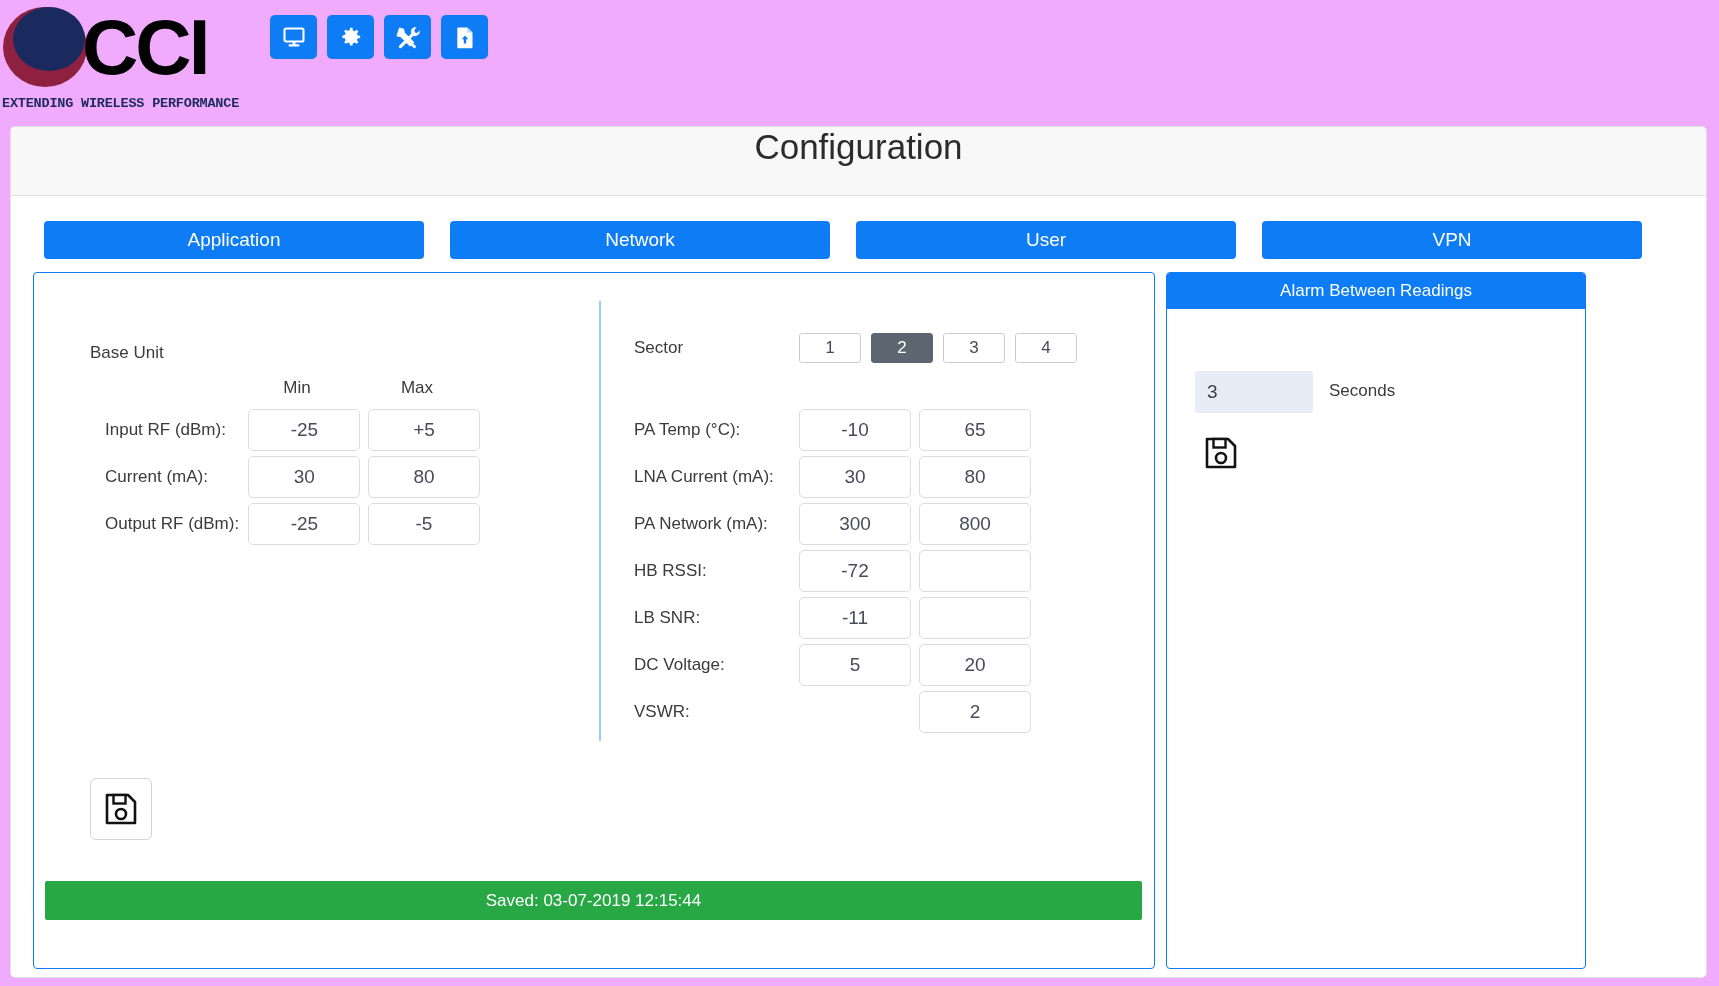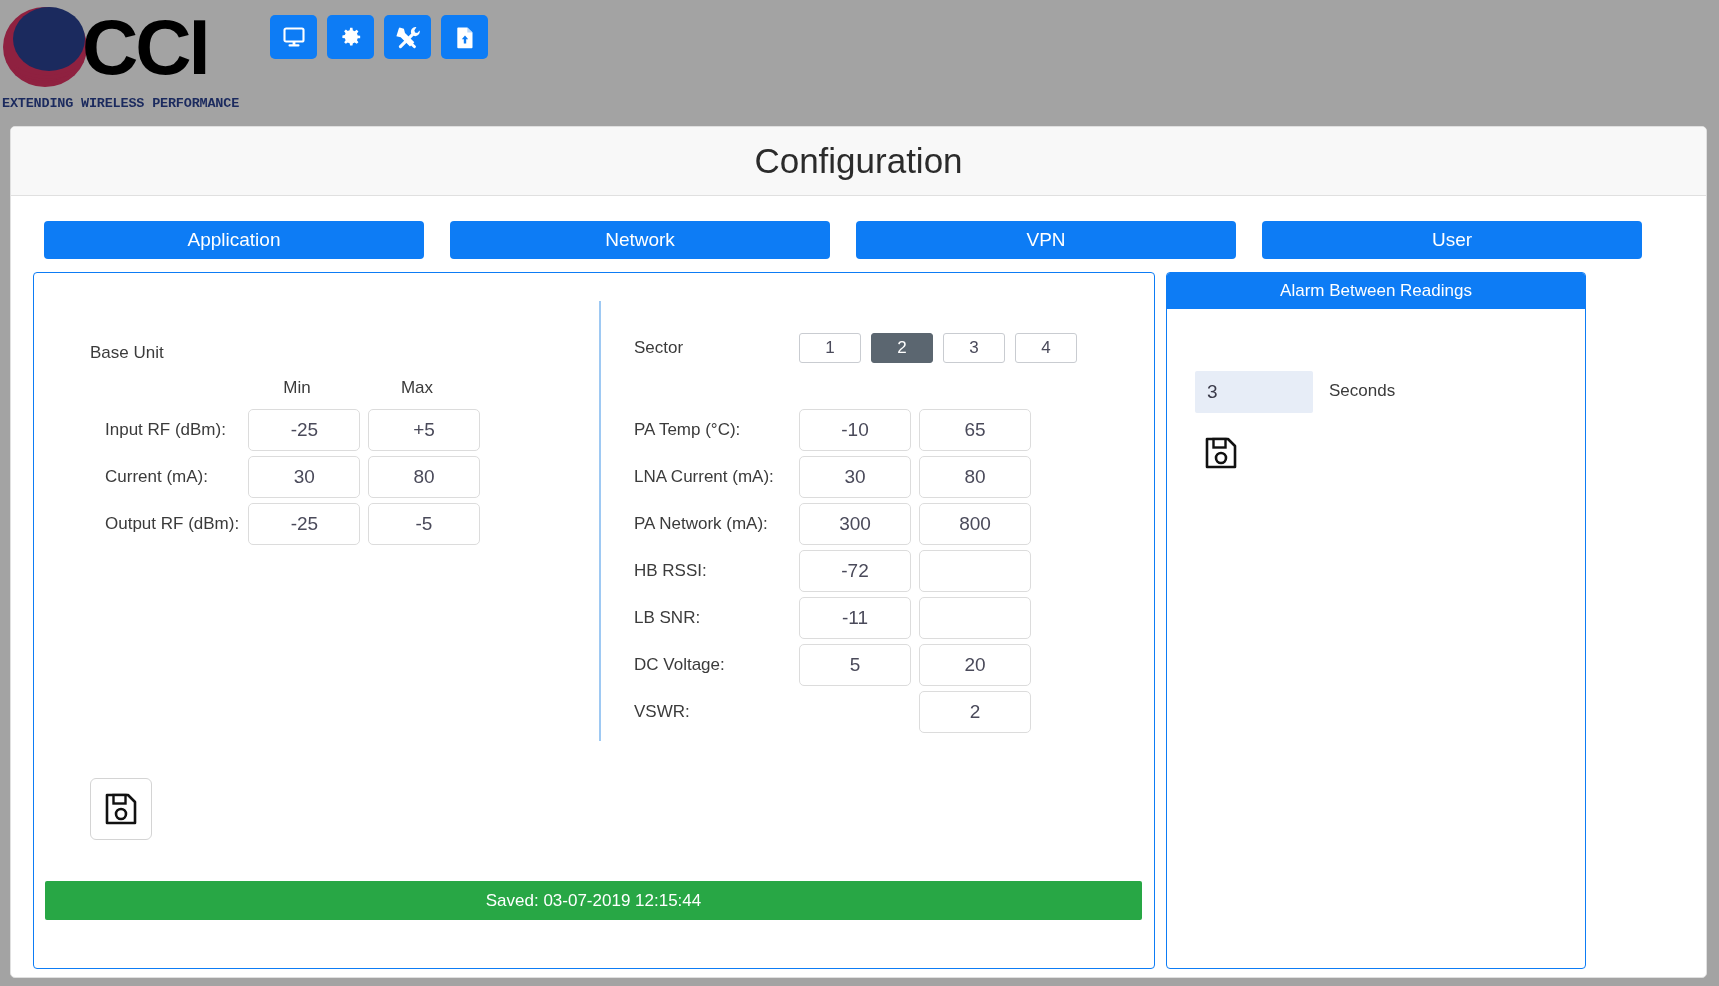--- a/index.html
+++ b/index.html
@@ -9,21 +9,21 @@
     width: 1719px; height: 986px;
     background: #ffffff;
     font-family: "Liberation Sans", sans-serif;
     overflow: hidden;
   }
 
   #app {
     position: relative;
     width: 1719px;
     height: 986px;
-    background: #a3a3a3;
+    background: #f0abfc;
   }
 
   
   .topbar {
     position: absolute;
     top: 0; left: 0;
     width: 1719px;
     height: 122px;
   }
   .logo-wrap {
@@ -83,21 +83,21 @@
     height: 852px;
     border: 1px solid #e0e0e0;
     border-radius: 5px;
     background: #ffffff;
   }
   .card-head {
     height: 69px;
     background: #f8f8f8;
     border-bottom: 1px solid #e0e0e0;
     display: flex;
-    align-items: center;
+    align-items: flex-start;
     justify-content: center;
     border-radius: 4px 4px 0 0;
   }
   .card-head-title {
     font-size: 35px;
     color: #2b2b2b;
     font-weight: 400;
   }
 
   
@@ -358,22 +358,22 @@
 
   <div class="card">
 
     <div class="card-head">
       <div class="card-head-title">Configuration</div>
     </div>
 
     <div class="tabs">
       <button class="tab">Application</button>
       <button class="tab">Network</button>
+      <button class="tab">User</button>
       <button class="tab">VPN</button>
-      <button class="tab">User</button>
     </div>
 
     <div class="panel" id="panel-alarm">
       <div class="panel-body">
 
         <div class="divider-v"></div>
 
         <div class="base-unit-label">Base Unit</div>
 
         <div class="minmax-head min">Min</div>

